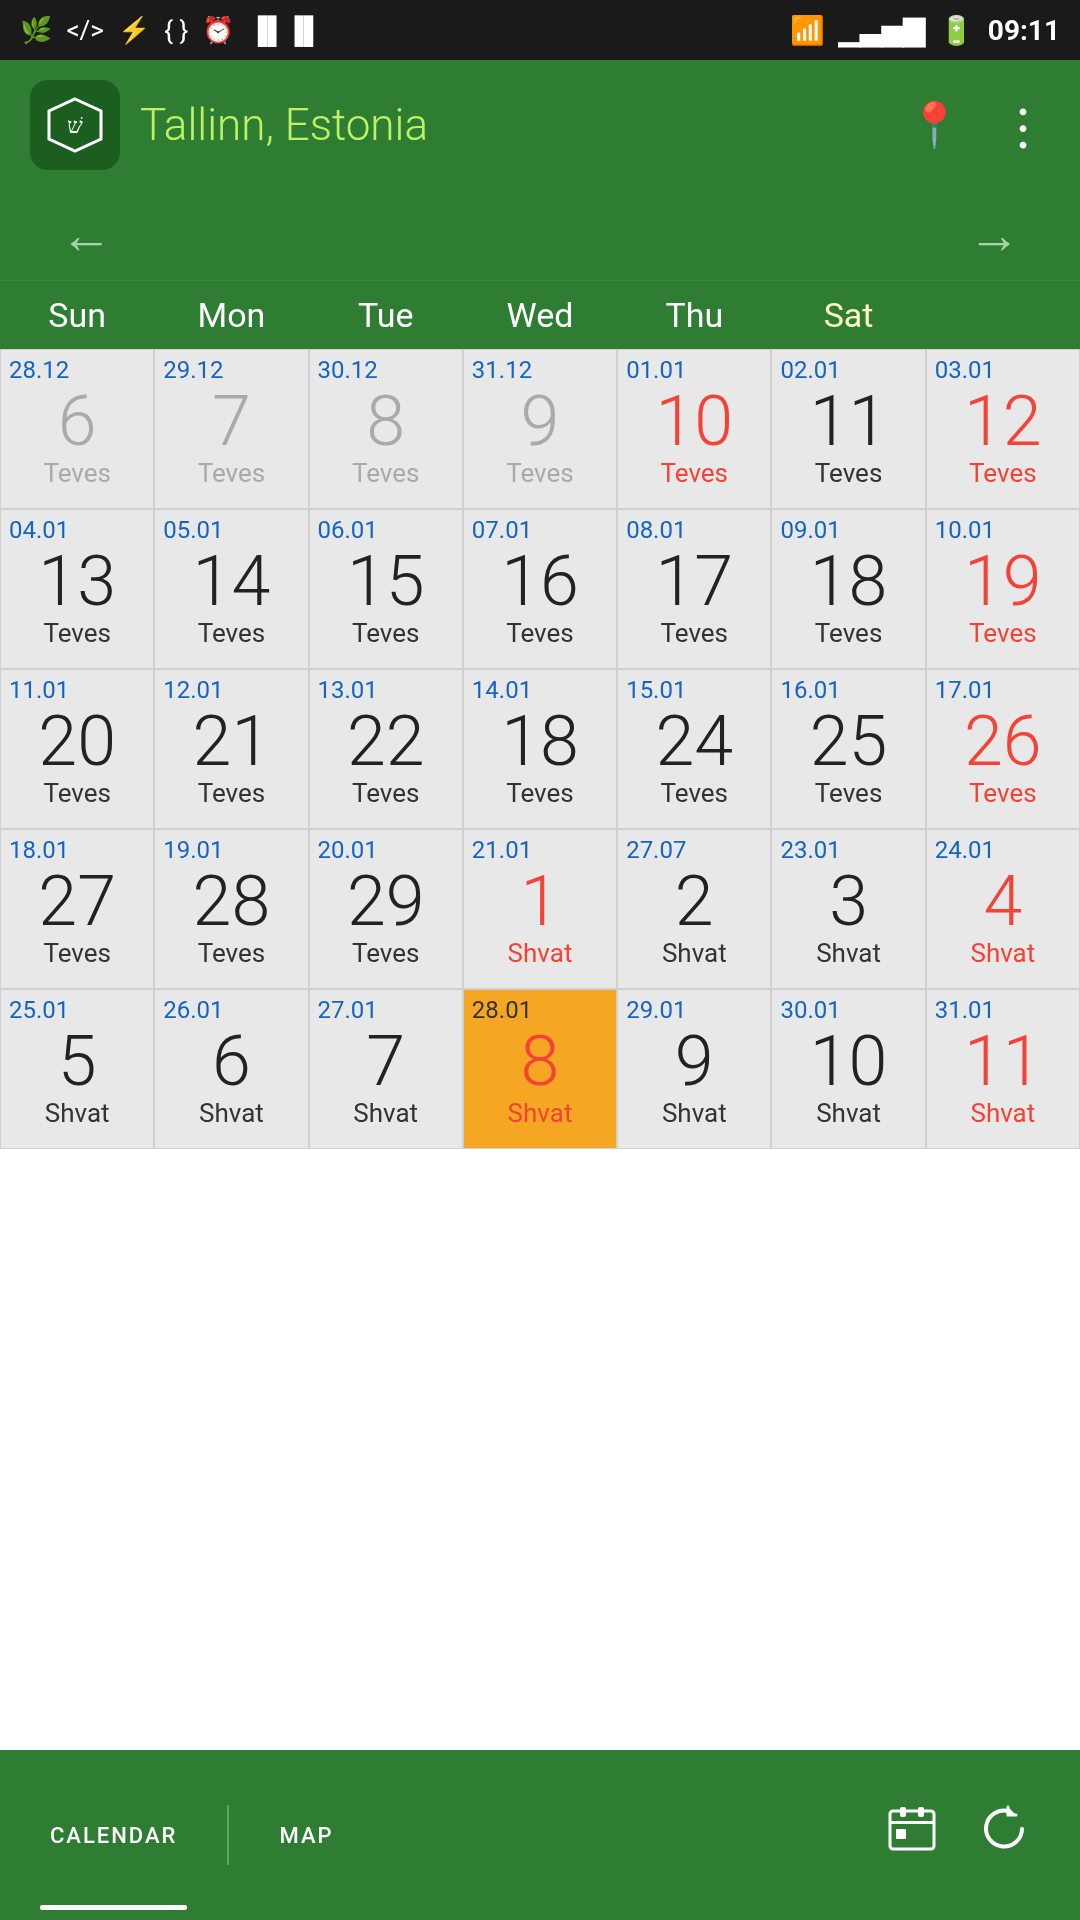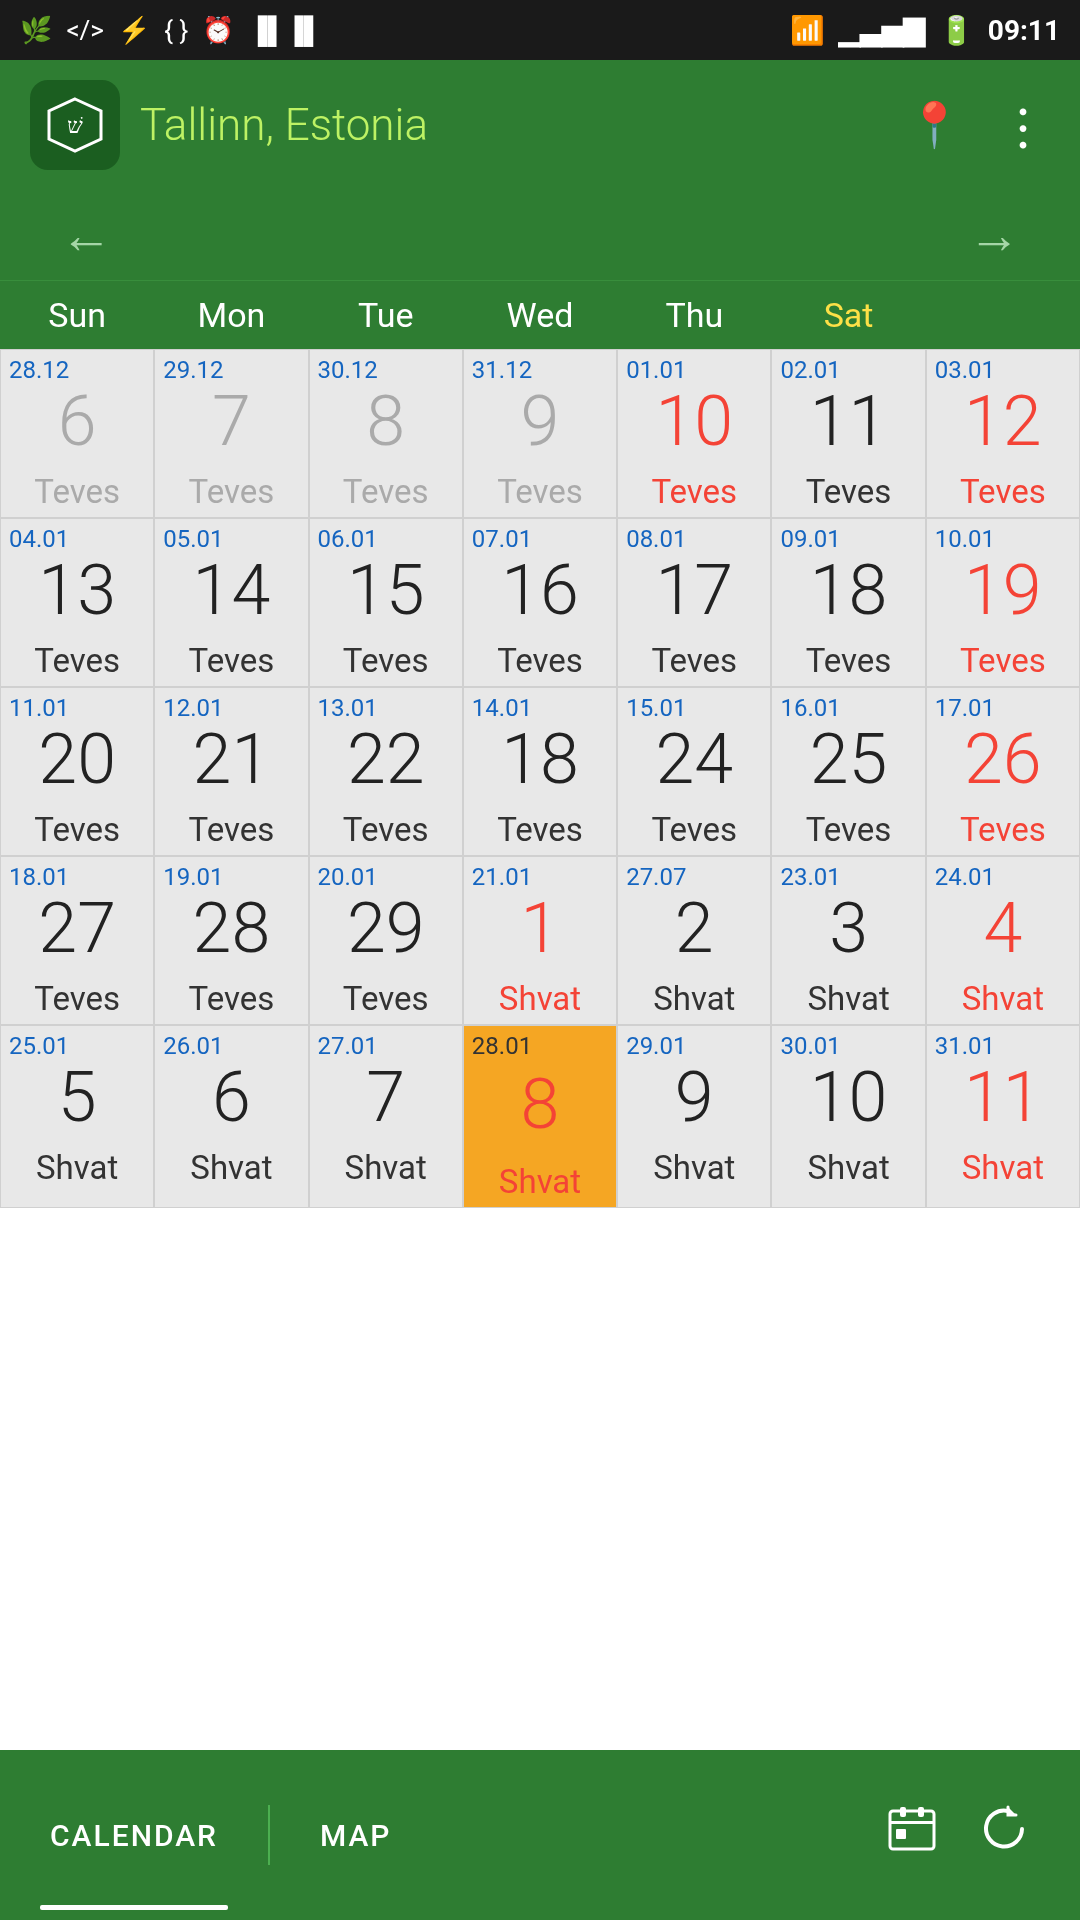--- a/index.html
+++ b/index.html
@@ -90,41 +90,40 @@
       background: #2e7d32;
       border-top: 1px solid #388e3c;
     }
     .day-header {
       text-align: center;
       color: white;
       font-size: 34px;
       padding: 14px 0;
       font-weight: 400;
     }
-    .day-header.sat { color: #fde047; }
+    .day-header.sat { color: #fef9c3; }
     .day-header.sun { color: white; }
 
     
     .calendar-grid {
       display: grid;
       grid-template-columns: repeat(7, 1fr);
     }
     .cal-cell {
       background: #e8e8e8;
       border: 1px solid #d0d0d0;
       min-height: 160px;
       display: flex;
       flex-direction: column;
       align-items: center;
       padding: 6px 4px;
       position: relative;
     }
     .cal-cell.today {
       background: #f5a623;
-      gap: 7px;
     }
     .cal-cell.prev-month .main-num {
       color: #aaa;
     }
     .greg-date {
       font-size: 24px;
       color: #1565c0;
       font-weight: 400;
       margin-bottom: 2px;
       align-self: flex-start;
@@ -136,23 +135,23 @@
     }
     .main-num {
       font-size: 70px;
       font-weight: 300;
       line-height: 1;
       color: #222;
     }
     .main-num.red { color: #f44336; }
     .main-num.gray { color: #aaa; }
     .hebrew-label {
-      font-size: 33px;
+      font-size: 26px;
       color: #333;
-      margin-top: 16px;
+      margin-top: 2px;
     }
     .hebrew-label.red { color: #f44336; }
     .hebrew-label.gray { color: #aaa; }
 
     
     .bottom-bar {
       position: absolute;
       bottom: 0;
       left: 0;
       right: 0;
@@ -167,21 +166,21 @@
       flex: 1;
       height: 100%;
     }
     .bottom-tab {
       display: flex;
       flex-direction: column;
       align-items: center;
       justify-content: center;
       padding: 0 50px;
       color: white;
-      font-size: 30px;
+      font-size: 22px;
       font-weight: 500;
       letter-spacing: 2px;
       cursor: pointer;
       height: 100%;
       position: relative;
     }
     .bottom-tab.active::after {
       content: '';
       position: absolute;
       bottom: 10px;

